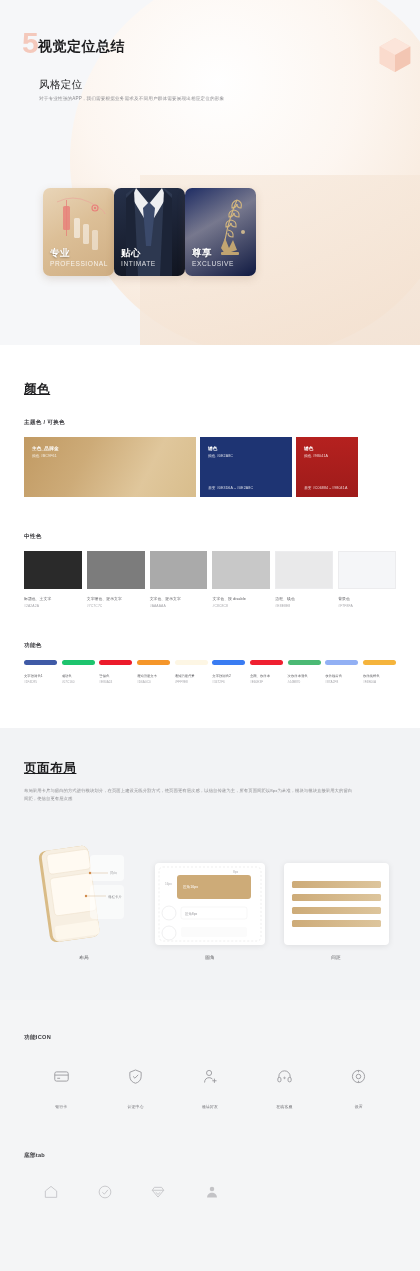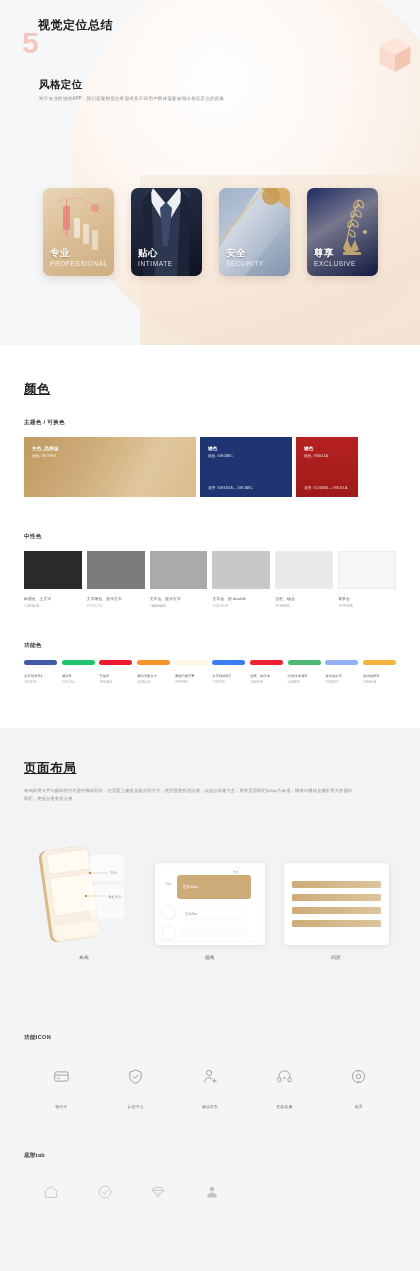--- a/index.html
+++ b/index.html
@@ -49,48 +49,47 @@
     position: absolute;
     left: 22px; top: 28px;
     font-size: 30px;
     font-weight: 700;
     color: #f4c9bc;
     line-height: 1;
     letter-spacing: 0;
   }
   .hero-title {
     position: absolute;
-    left: 38px; top: 17px;
-    font-size: 12px;
+    left: 38px; top: 38px;
+    font-size: 14px;
     font-weight: 700;
     color: #1d1d1f;
     letter-spacing: .5px;
   }
   .hero-sub-title {
     position: absolute;
     left: 39px; top: 78px;
     font-size: 10.5px;
-    font-weight: 700;
+    font-weight: 400;
     color: #1d1d1f;
     letter-spacing: .4px;
   }
   .hero-sub-desc {
     position: absolute;
     left: 39px; top: 96px;
     font-size: 4.6px;
     color: #8a8a8e;
     letter-spacing: .15px;
     white-space: nowrap;
   }
 
   .cards-row {
     position: absolute;
     left: 43px; top: 188px;
     display: flex;
-    gap: 17px;
     z-index: 6;
   }
   .style-card {
     position: relative;
     width: 71px;
     height: 88px;
     border-radius: 7px;
     overflow: hidden;
     box-shadow: 0 3px 9px rgba(120,90,60,.18);
   }
@@ -359,41 +358,20 @@
             <polygon points="20,2 12,10 12,88 24,88" fill="#1c2437"></polygon>
             <polygon points="50,2 58,10 58,88 46,88" fill="#1c2437"></polygon>
           </svg>
         </div>
         <div class="card-labels">
           <span class="card-cn">贴心</span>
           <span class="card-en">INTIMATE</span>
         </div>
       </div>
 
-      <div class="style-card">
-        <div class="card-art art-sec">
-          <svg width="71" height="88" viewBox="0 0 71 88">
-            <defs>
-              <linearGradient id="metal" x1="0" y1="0" x2="1" y2="1">
-                <stop offset="0%" stop-color="#f4f6f9"></stop>
-                <stop offset="45%" stop-color="#c7d0dc"></stop>
-                <stop offset="100%" stop-color="#8b9cb3"></stop>
-              </linearGradient>
-            </defs>
-            <polygon points="0,60 40,0 71,0 71,30 26,88 0,88" fill="url(#metal)" opacity=".9"></polygon>
-            <polygon points="42,0 71,0 71,22" fill="#d8ab5d" opacity=".9"></polygon>
-            <circle cx="52" cy="8" r="9" fill="#c99a4f" opacity=".85"></circle>
-            <path d="M2 52 L44 2" stroke="#e0c08a" stroke-width="1.6" opacity=".8"></path>
-          </svg>
-        </div>
-        <div class="card-labels">
-          <span class="card-cn">安全</span>
-          <span class="card-en">SECURITY</span>
-        </div>
-      </div>
 
       <div class="style-card">
         <div class="card-art art-exc">
           <svg width="71" height="88" viewBox="0 0 71 88">
             <g stroke="#d9bb7f" stroke-width="1.1" fill="none" opacity=".95">
               <path d="M52 12 Q44 30 40 52"></path>
               <path d="M52 12 Q58 14 56 20 Q52 20 52 16"></path>
               <path d="M49 22 Q55 23 54 29 Q49 29 49 25"></path>
               <path d="M46 32 Q52 33 51 39 Q46 39 46 35"></path>
               <path d="M43 42 Q49 43 48 49 Q43 49 43 45"></path>

